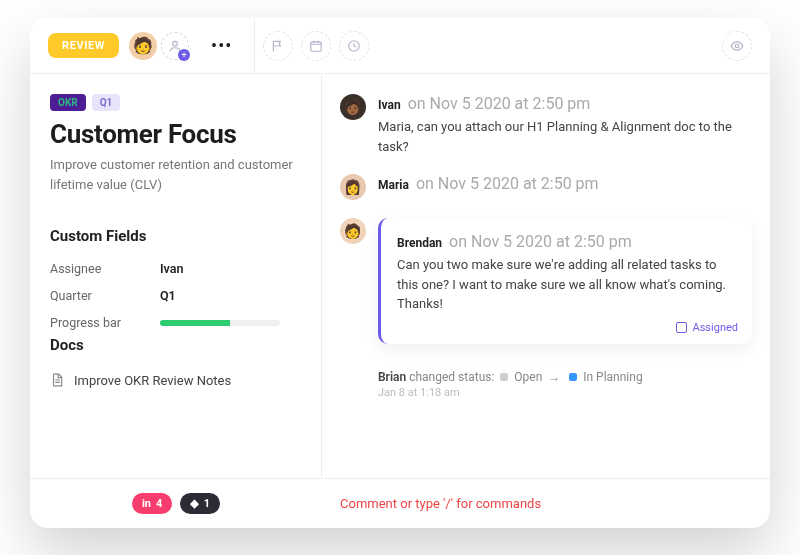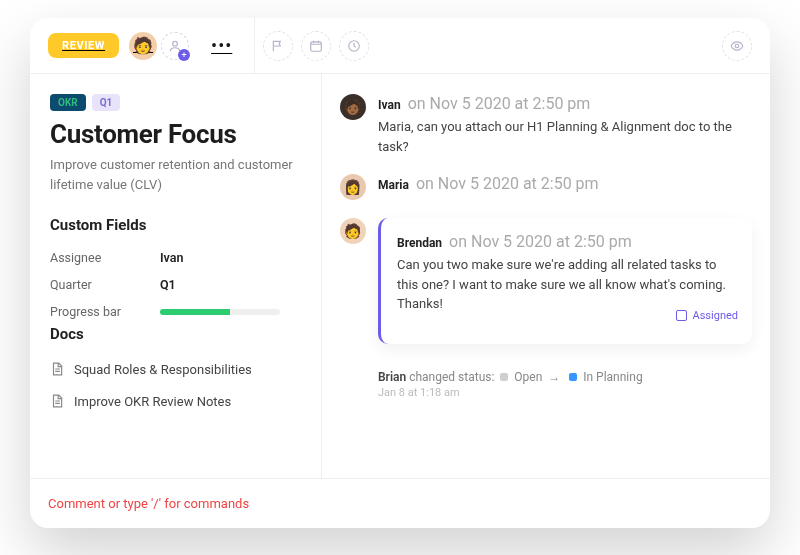--- a/index.html
+++ b/index.html
@@ -22,21 +22,20 @@
     overflow: hidden;
     position: relative;
   }
   
   .topbar {
     display: flex;
     align-items: center;
     height: 56px;
     border-bottom: 1px solid #eee;
     padding: 0 18px;
-    text-decoration: underline;
   }
   .badge-review {
     background: #FFC929;
     color: #fff;
     font-weight: 700;
     font-size: 11px;
     letter-spacing: 0.6px;
     padding: 6px 14px;
     border-radius: 8px;
   }
@@ -68,24 +67,24 @@
   .spacer{flex:1;}
   
   .body{display:flex;flex:1;min-height:0;}
   .left{
     width:292px; padding:20px 20px 10px 20px;
     border-right:1px solid #eee;
     overflow:hidden;
   }
   .tags{display:flex;gap:6px;margin-bottom:8px;}
   .tag{font-size:10px;font-weight:700;padding:3px 8px;border-radius:4px;}
-  .tag.green{background:#0c4a6e;color:#2fb87f;}
+  .tag.green{background:#4c1d95;color:#2fb87f;}
   .tag.purple{background:#e8e3fb;color:#7a6dce;}
   h1.title{font-size:26px;font-weight:700;color:#1d1d1d;margin-bottom:6px;letter-spacing:-0.3px;}
-  .subtitle{font-size:13px;color:#777;line-height:1.5;margin-bottom:22px;max-width:250px;}
+  .subtitle{font-size:13px;color:#777;line-height:1.5;margin-bottom:33px;max-width:250px;}
   h3.section{font-size:15px;font-weight:700;color:#222;margin-bottom:10px;}
   .field-row{display:flex;align-items:center;font-size:12.5px;color:#666;padding:6px 0;}
   .field-label{width:110px;}
   .field-value{color:#222;font-weight:600;}
   .progress-track{flex:1;height:6px;background:#eef0ed;border-radius:3px;overflow:hidden;max-width:120px;}
   .progress-fill{height:100%;background:#2ecc71;width:58%;}
   .docs{}
   .doc-item{display:flex;align-items:center;gap:10px;font-size:13px;color:#444;padding:8px 0;}
   .doc-item svg{width:14px;height:16px;color:#888;flex-shrink:0;}
   
@@ -103,21 +102,21 @@
   .comment-card{
     background:#fff;border-radius:10px;
     box-shadow:0 6px 16px rgba(0,0,0,0.06);
     border-left:3px solid #6C5CE7;
     padding:14px 16px 12px 16px;
     position:relative;
   }
   .assigned{
     display:flex;align-items:center;gap:6px;
     font-size:11px;color:#6C5CE7;
-    position:absolute;right:14px;bottom:22px;
+    position:absolute;right:14px;bottom:10px;
   }
   .assigned .box{width:11px;height:11px;border:1.5px solid #6C5CE7;border-radius:2px;}
   .status-line{font-size:12px;color:#888;margin:8px 0 2px 38px;}
   .status-line b{color:#444;font-weight:600;margin-top:16px;}
   .status-dot{display:inline-block;width:8px;height:8px;border-radius:2px;vertical-align:middle;margin:0 3px;}
   .status-dot.grey{background:#cfcfcf;}
   .status-dot.blue{background:#3498ff;}
   .status-time{font-size:11px;color:#bbb;margin-left:38px;}
   
   .footer{display:flex;align-items:center;border-top:1px solid #eee;height:50px;}
@@ -199,27 +198,20 @@
         </div>
       </div>
 
       <div class="docs">
         <h3 class="section">Docs</h3>
         <div class="doc-item">
           <svg viewBox="0 0 24 24" fill="none" stroke="currentColor" stroke-width="2">
               <path d="M6 2h9l5 5v15H6z"></path>
               <path d="M14 2v6h6M9 12h8M9 16h8"></path>
             </svg>
-          <span>Squad Roles &amp; Responsibilities</span>
-        </div>
-        <div class="doc-item">
-          <svg viewBox="0 0 24 24" fill="none" stroke="currentColor" stroke-width="2">
-              <path d="M6 2h9l5 5v15H6z"></path>
-              <path d="M14 2v6h6M9 12h8M9 16h8"></path>
-            </svg>
           <span>Improve OKR Review Notes</span>
         </div>
       </div>
     </div>
 
     <div class="right">
 
       <div class="comment">
         <div class="c-avatar" style="background:#3b2f2a;">🧑🏾</div>
         <div class="c-body">
@@ -264,16 +256,26 @@
         &nbsp;→&nbsp;
         <span class="status-dot blue"></span>
         <span>In Planning</span>
       </div>
       <div class="status-time">Jan 8 at 1:18 am</div>
 
     </div>
   </div>
 
   <div class="footer">
+    <div class="footer-left">
+      <div class="pill pink">
+        <span class="ic">in</span>
+        <span>4</span>
+      </div>
+      <div class="pill dark">
+        <span class="ic">◆</span>
+        <span>1</span>
+      </div>
+    </div>
     <div class="footer-input">Comment or type '/' for commands</div>
   </div>
 
 </div>
 
 </body></html>

